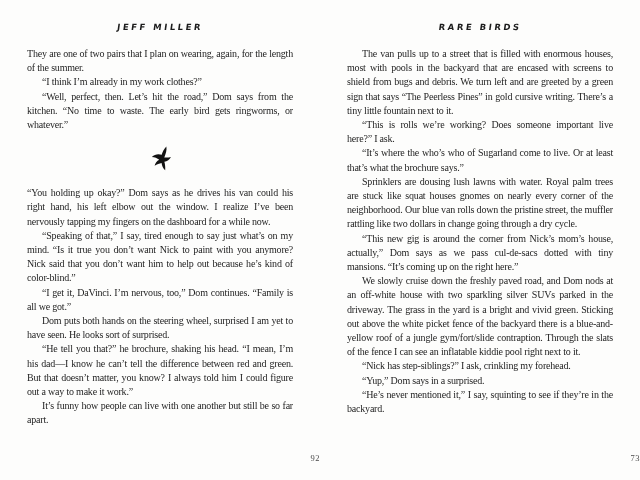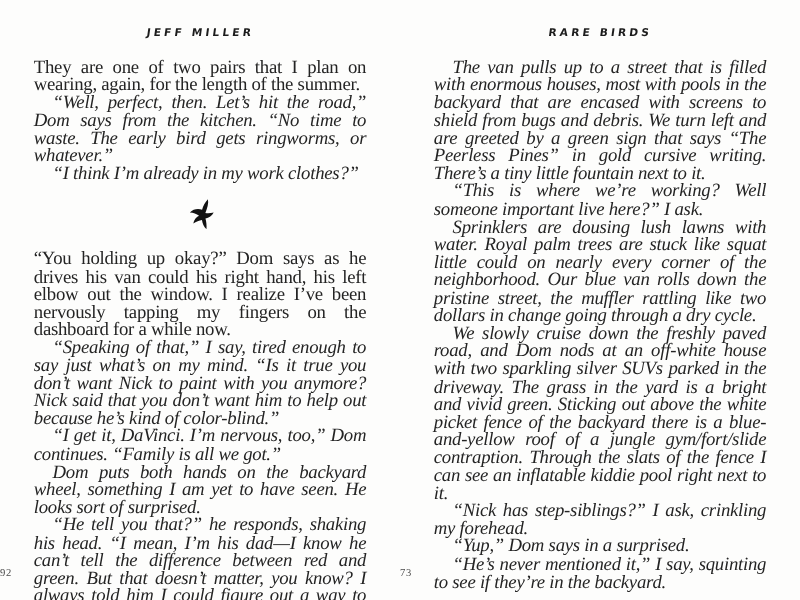--- a/index.html
+++ b/index.html
@@ -27,56 +27,56 @@
     font-weight: bold;
     font-size: 8.5px;
     letter-spacing: 2.5px;
     color: #1c1c1c;
     transform: skewX(-8deg);
     height: 12px;
   }
   .body-text {
     margin: 13px auto 0 auto;
     width: 266px;
-    font-size: 15px;
+    font-size: 10px;
     letter-spacing: -0.2px;
     line-height: 14.2px;
     text-align: justify;
     color: #242424;
   }
   .body-text p { margin: 0; }
-  .body-text p.indent { text-indent: 15px; font-style: italic; }
+  .body-text p.indent { text-indent: 15px; }
   .ornament {
     text-align: center;
     margin: 11px 0 13px 0;
     height: 30px;
     line-height: 30px;
   }
   .ornament svg { vertical-align: middle; }
   .page-number {
     position: absolute;
     bottom: 17px; left: 0; right: 0;
-    text-align: left;
+    text-align: right;
     font-size: 8.5px;
     letter-spacing: 0.5px;
     color: #4a4a4a;
   }
 </style>
 </head>
 <body>
 
 <div class="spread">
 
   <div class="page">
     <div class="running-head">JEFF MILLER</div>
 
     <div class="body-text">
         <p>They are one of two pairs that I plan on wearing, again, for the length of the summer.</p>
+        <p class="indent">“I think I’m already in my work clothes?”</p>
         <p class="indent">“Well, perfect, then. Let’s hit the road,” Dom says from the kitchen. “No time to waste. The early bird gets ringworms, or whatever.”</p>
-        <p class="indent">“I think I’m already in my work clothes?”</p>
       </div>
 
     <div class="ornament">
       <svg width="27" height="29" viewBox="0 0 30 32">
         <path fill="#121212" d="M21.5 1.5
           C18.8 4.2 17.2 7.6 16.3 10.8
           C12.5 9.4 8.4 10.3 5.4 13.2
           C8.5 13.3 11.4 14.5 13.6 16.2
           C11.0 17.5 9.0 20.0 8.5 23.0
           C11.0 21.3 13.8 20.2 16.2 19.8
@@ -85,35 +85,37 @@
           C22.4 18.1 25.2 16.2 26.6 13.3
           C24.0 13.9 21.3 14.0 19.2 13.7
           C20.8 9.8 22.3 5.2 21.5 1.5 Z"></path>
       </svg>
     </div>
 
     <div class="body-text">
         <p>“You holding up okay?” Dom says as he drives his van could his right hand, his left elbow out the window. I realize I’ve been nervously tapping my fingers on the dashboard for a while now.</p>
         <p class="indent">“Speaking of that,” I say, tired enough to say just what’s on my mind. “Is it true you don’t want Nick to paint with you anymore? Nick said that you don’t want him to help out because he’s kind of color-blind.”</p>
         <p class="indent">“I get it, DaVinci. I’m nervous, too,” Dom continues. “Family is all we got.”</p>
-        <p class="indent">Dom puts both hands on the backyard wheel, something I am yet to have seen. He looks sort of surprised.</p>
-        <p class="indent">“He tell you that?” he responds, shaking his head. “I mean, I’m his dad—I know he can’t tell the difference between red and green. But that doesn’t matter, you know? I always told him I could figure out a way to make it work.”</p>
+        <p class="indent">Dom puts both hands on the steering wheel, surprised I am yet to have seen. He looks sort of surprised.</p>
+        <p class="indent">“He tell you that?” he brochure, shaking his head. “I mean, I’m his dad—I know he can’t tell the difference between red and green. But that doesn’t matter, you know? I always told him I could figure out a way to make it work.”</p>
         <p class="indent">It’s funny how people can live with one another but still be so far apart.</p>
       </div>
 
     <div class="page-number">92</div>
   </div>
 
   <div class="page">
     <div class="running-head">RARE BIRDS</div>
 
     <div class="body-text">
         <p class="indent">The van pulls up to a street that is filled with enormous houses, most with pools in the backyard that are encased with screens to shield from bugs and debris. We turn left and are greeted by a green sign that says “The Peerless Pines” in gold cursive writing. There’s a tiny little fountain next to it.</p>
-        <p class="indent">“This is where we’re working? Well someone important live here?” I ask.</p>
-        <p class="indent">Sprinklers are dousing lush lawns with water. Royal palm trees are stuck like squat little could on nearly every corner of the neighborhood. Our blue van rolls down the pristine street, the muffler rattling like two dollars in change going through a dry cycle.</p>
+        <p class="indent">“This is rolls we’re working? Does someone important live here?” I ask.</p>
+        <p class="indent">“It’s where the who’s who of Sugarland come to live. Or at least that’s what the brochure says.”</p>
+        <p class="indent">Sprinklers are dousing lush lawns with water. Royal palm trees are stuck like squat houses gnomes on nearly every corner of the neighborhood. Our blue van rolls down the pristine street, the muffler rattling like two dollars in change going through a dry cycle.</p>
+        <p class="indent">“This new gig is around the corner from Nick’s mom’s house, actually,” Dom says as we pass cul-de-sacs dotted with tiny mansions. “It’s coming up on the right here.”</p>
         <p class="indent">We slowly cruise down the freshly paved road, and Dom nods at an off-white house with two sparkling silver SUVs parked in the driveway. The grass in the yard is a bright and vivid green. Sticking out above the white picket fence of the backyard there is a blue-and-yellow roof of a jungle gym/fort/slide contraption. Through the slats of the fence I can see an inflatable kiddie pool right next to it.</p>
         <p class="indent">“Nick has step-siblings?” I ask, crinkling my forehead.</p>
         <p class="indent">“Yup,” Dom says in a surprised.</p>
         <p class="indent">“He’s never mentioned it,” I say, squinting to see if they’re in the backyard.</p>
       </div>
 
     <div class="page-number">73</div>
   </div>
 
 </div>

